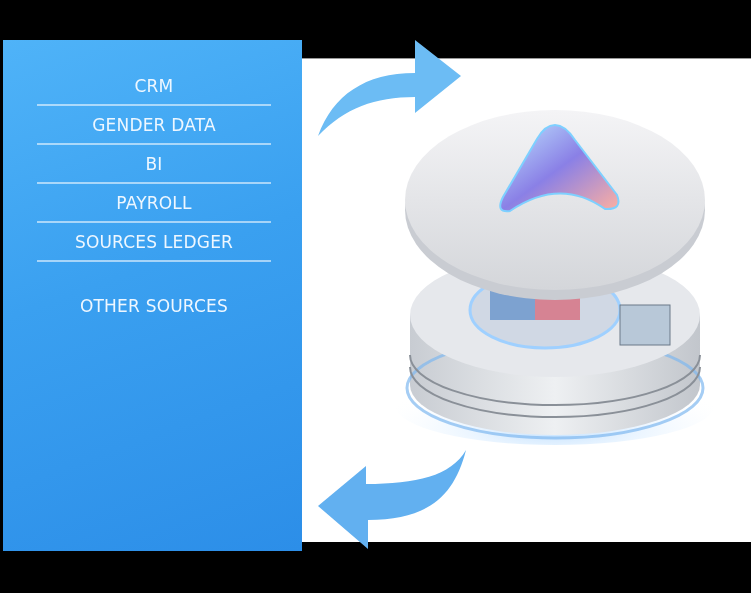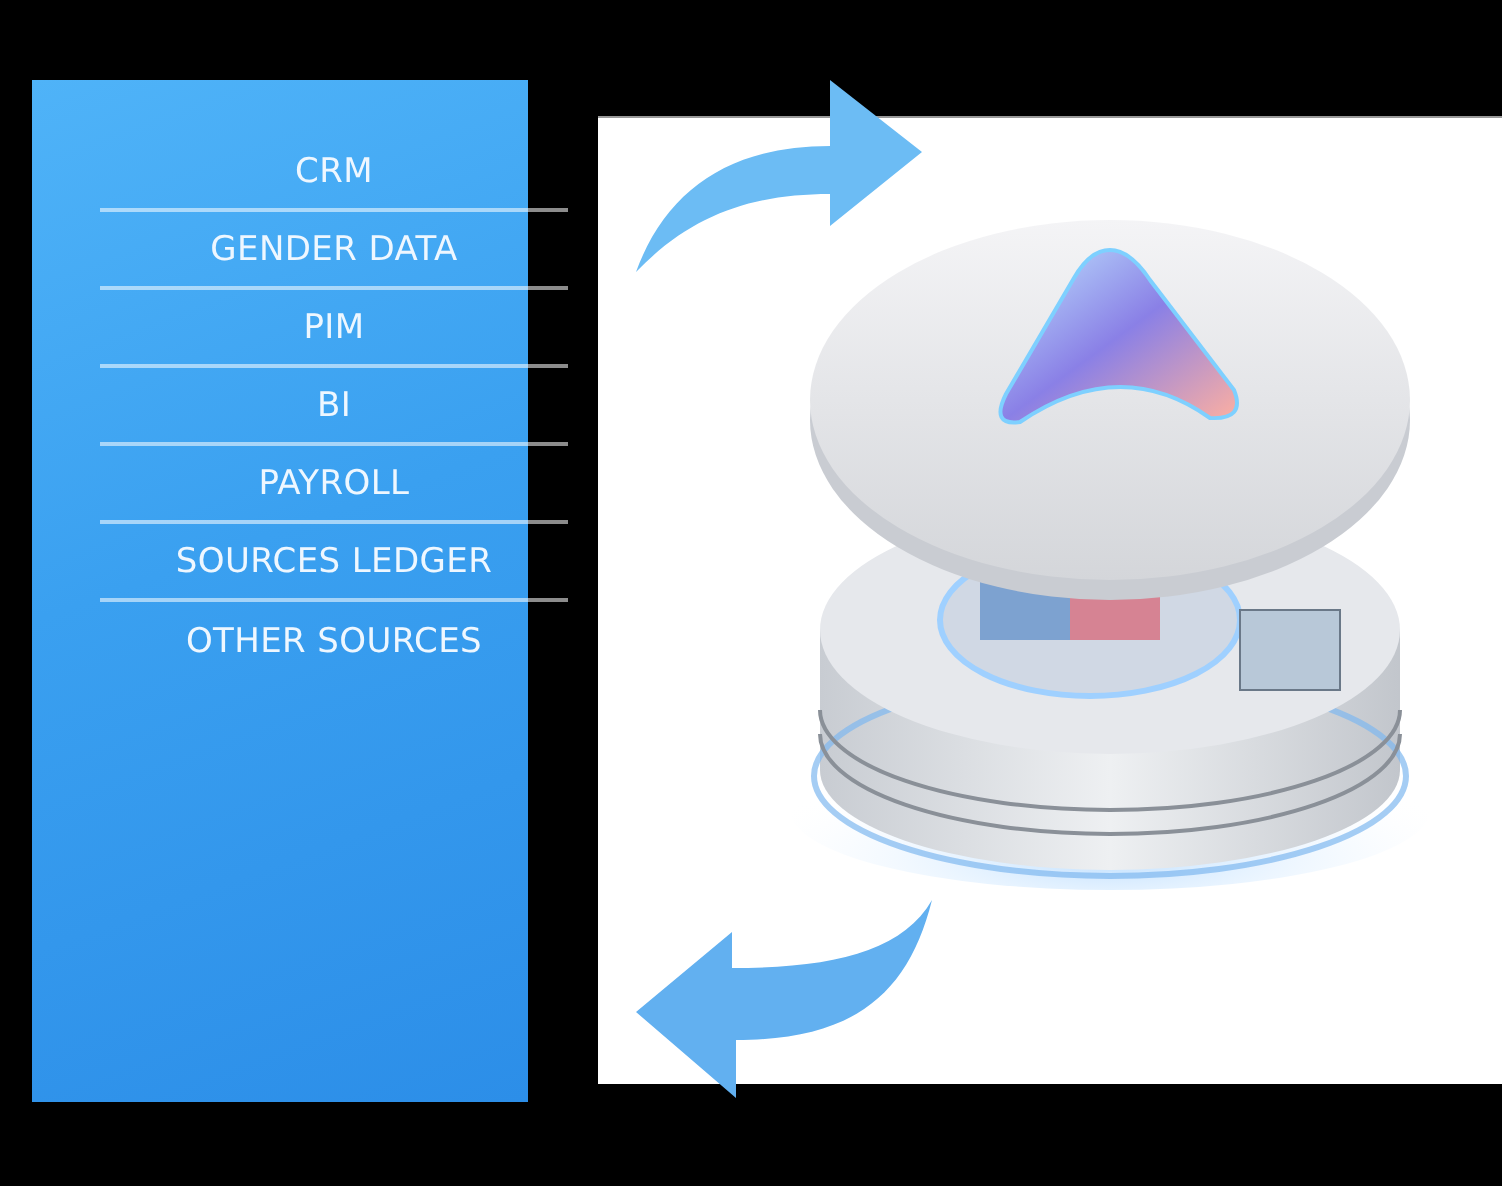--- a/index.html
+++ b/index.html
@@ -1,36 +1,35 @@
 <!DOCTYPE html>
 <html><head>
   <meta charset="utf-8">
   <style>
     html, body { margin: 0; padding: 0; }
     body { width: 751px; height: 593px; background: #000; position: relative; overflow: hidden; font-family: "DejaVu Sans", sans-serif; }
     .white-area { position: absolute; left: 299px; top: 58px; width: 452px; height: 483px; background: #fff; border-top: 1px solid #999; }
-    .panel { position: absolute; left: 16px; top: 40px; width: 248px; height: 511px;
+    .panel { position: absolute; left: 3px; top: 40px; width: 299px; height: 511px;
       background: linear-gradient(160deg, #4fb3f8 0%, #3aa0f0 45%, #2c8ee8 100%); }
     .list { position: absolute; left: 34px; top: 27px; width: 234px; margin: 0; padding: 0; list-style: none; }
     .list li { height: 39px; box-sizing: border-box; display: flex; align-items: center; justify-content: center;
       color: #eef7ff; font-size: 17px; letter-spacing: 0.2px; border-bottom: 2px solid rgba(255,255,255,0.55); }
-    .list li:last-child { border-bottom: none; }
+    .list li:last-child { border-bottom: none; margin-top: 24px; }
     .arrow { position: absolute; }
     .device { position: absolute; left: 395px; top: 105px; width: 320px; height: 340px; }
   </style>
 </head>
 <body>
 
 <div class="white-area"></div>
 
 <div class="panel">
   <ul class="list">
     <li>CRM</li>
     <li>GENDER DATA</li>
-    <li>PIM</li>
     <li>BI</li>
     <li>PAYROLL</li>
     <li>SOURCES LEDGER</li>
     <li>OTHER SOURCES</li>
   </ul>
 </div>
 
 <svg class="arrow" style="left:315px; top:40px;" width="150" height="100" viewBox="0 0 150 100">
   <path d="M3 96 C 18 55, 50 33, 100 33 L 100 0 L 146 36 L 100 73 L 100 57 C 60 57, 30 68, 3 96 Z" fill="#6cbcf4"></path>
 </svg>

